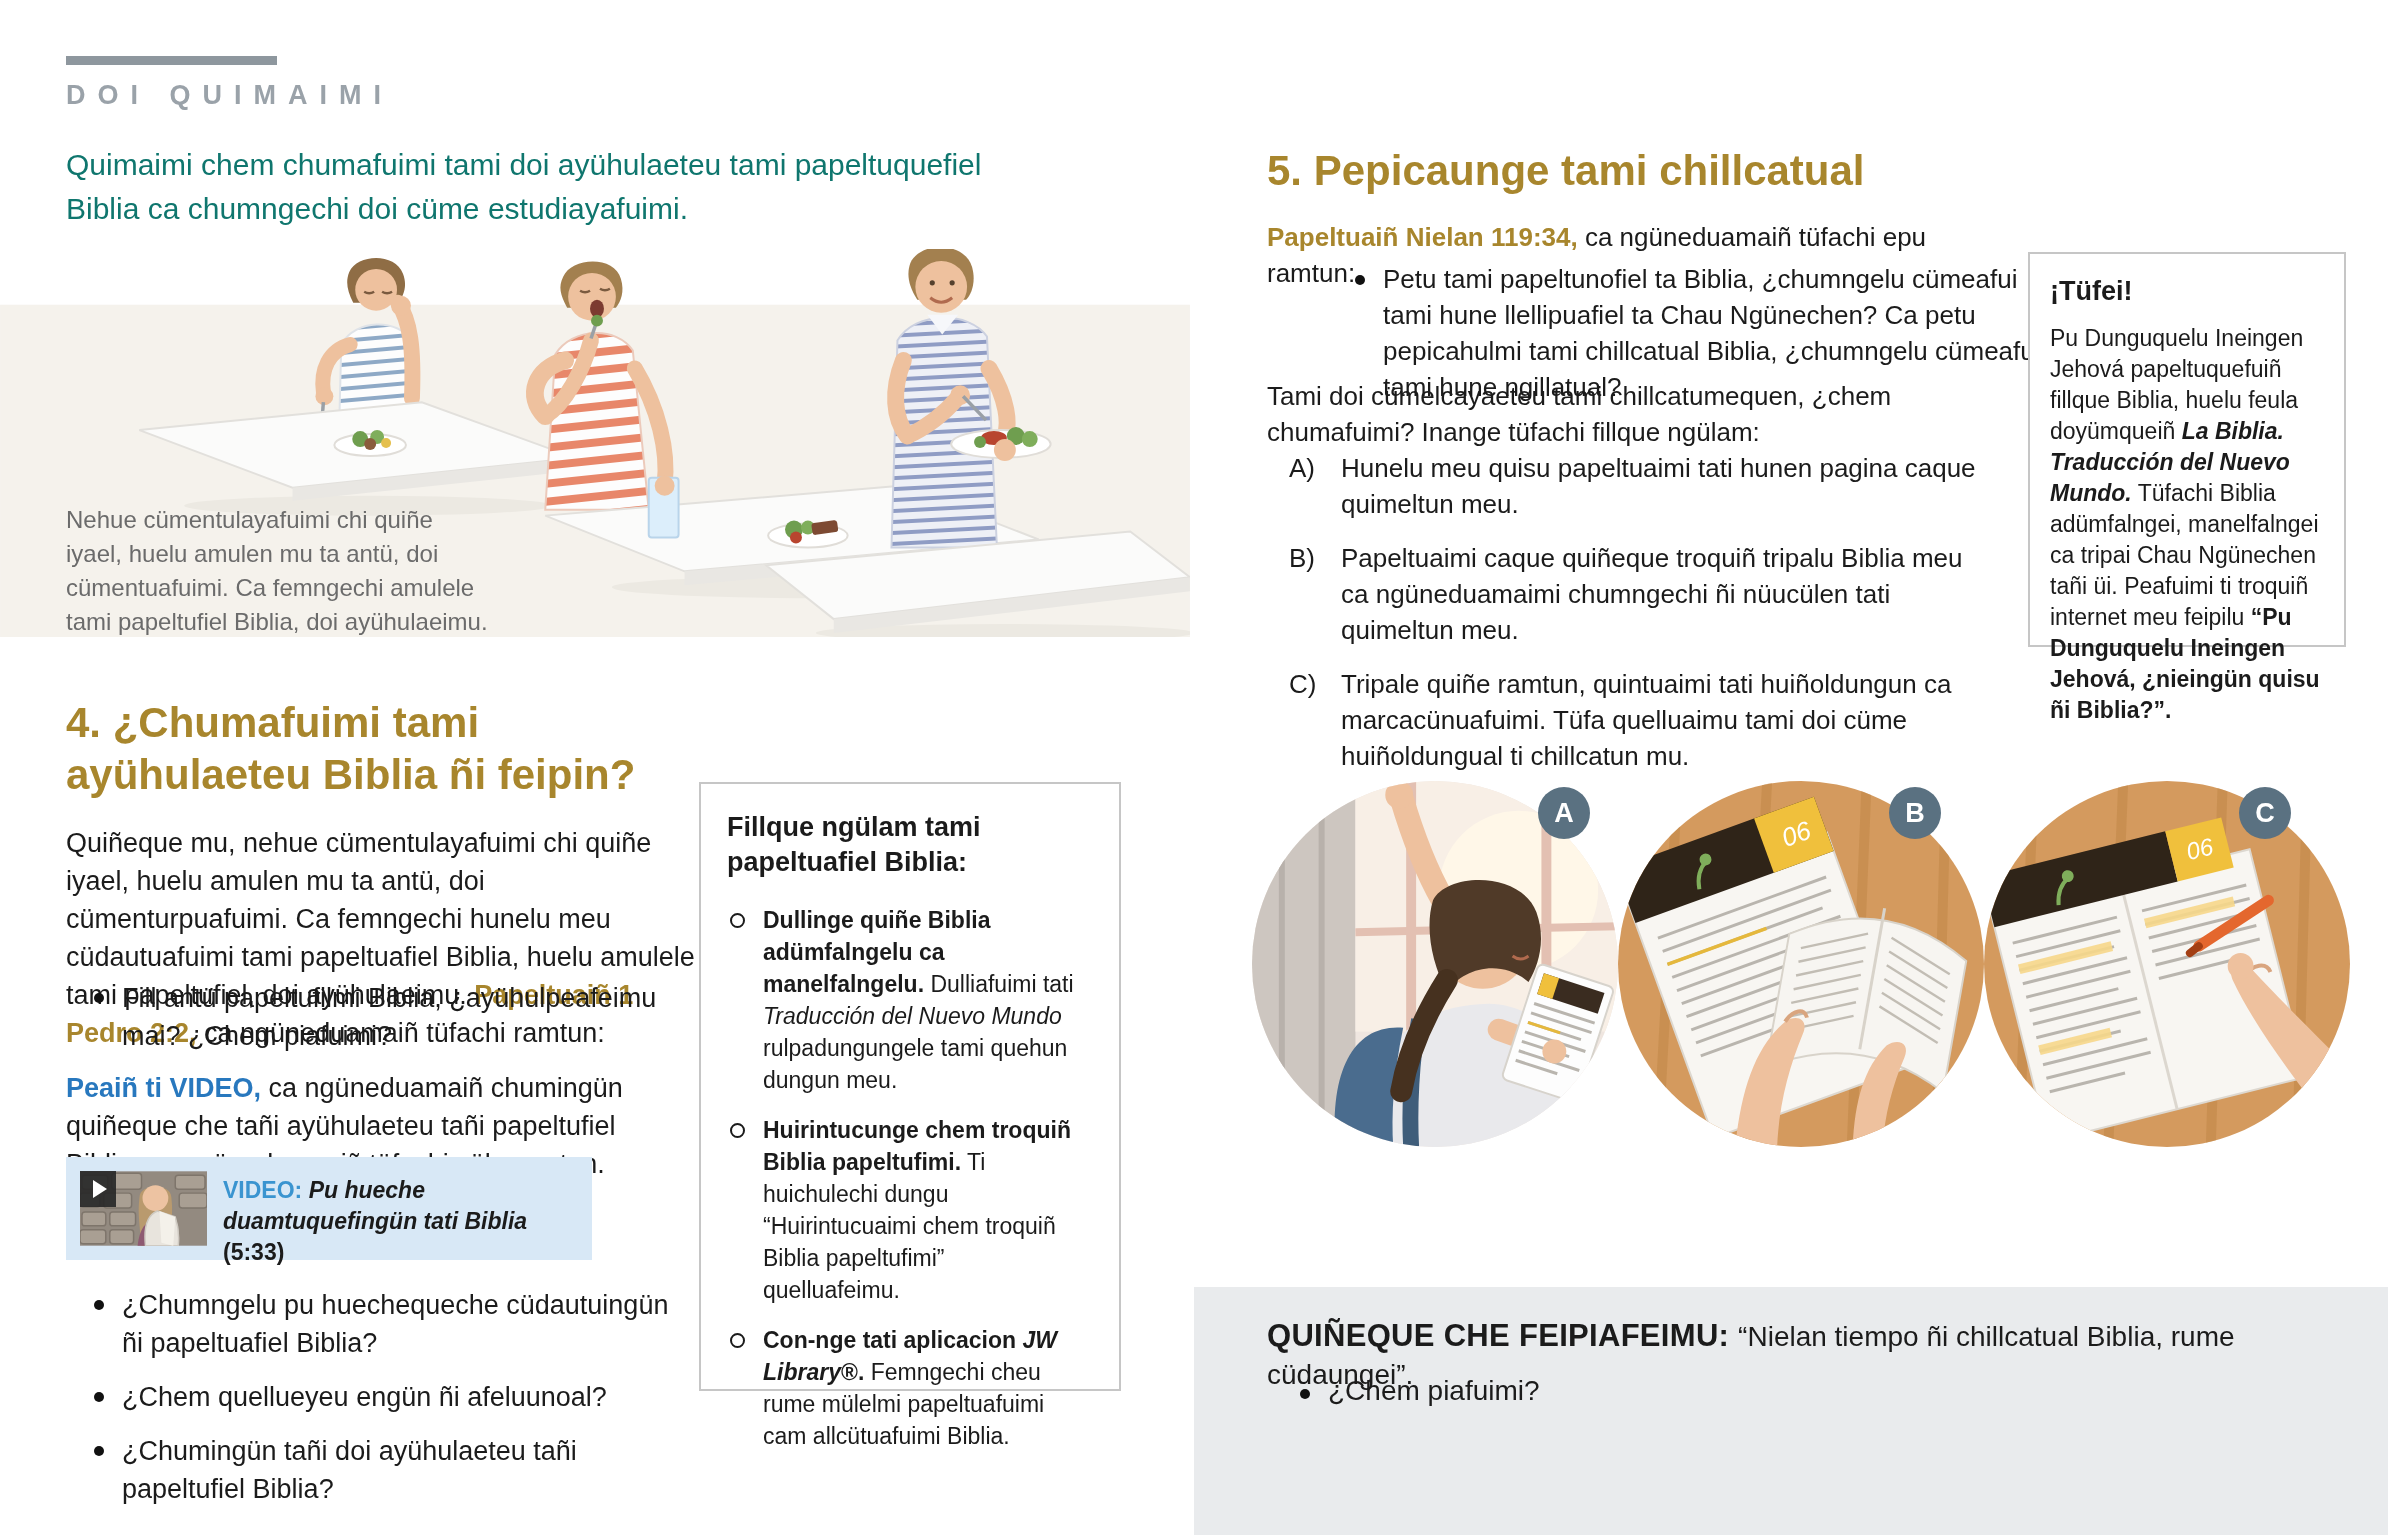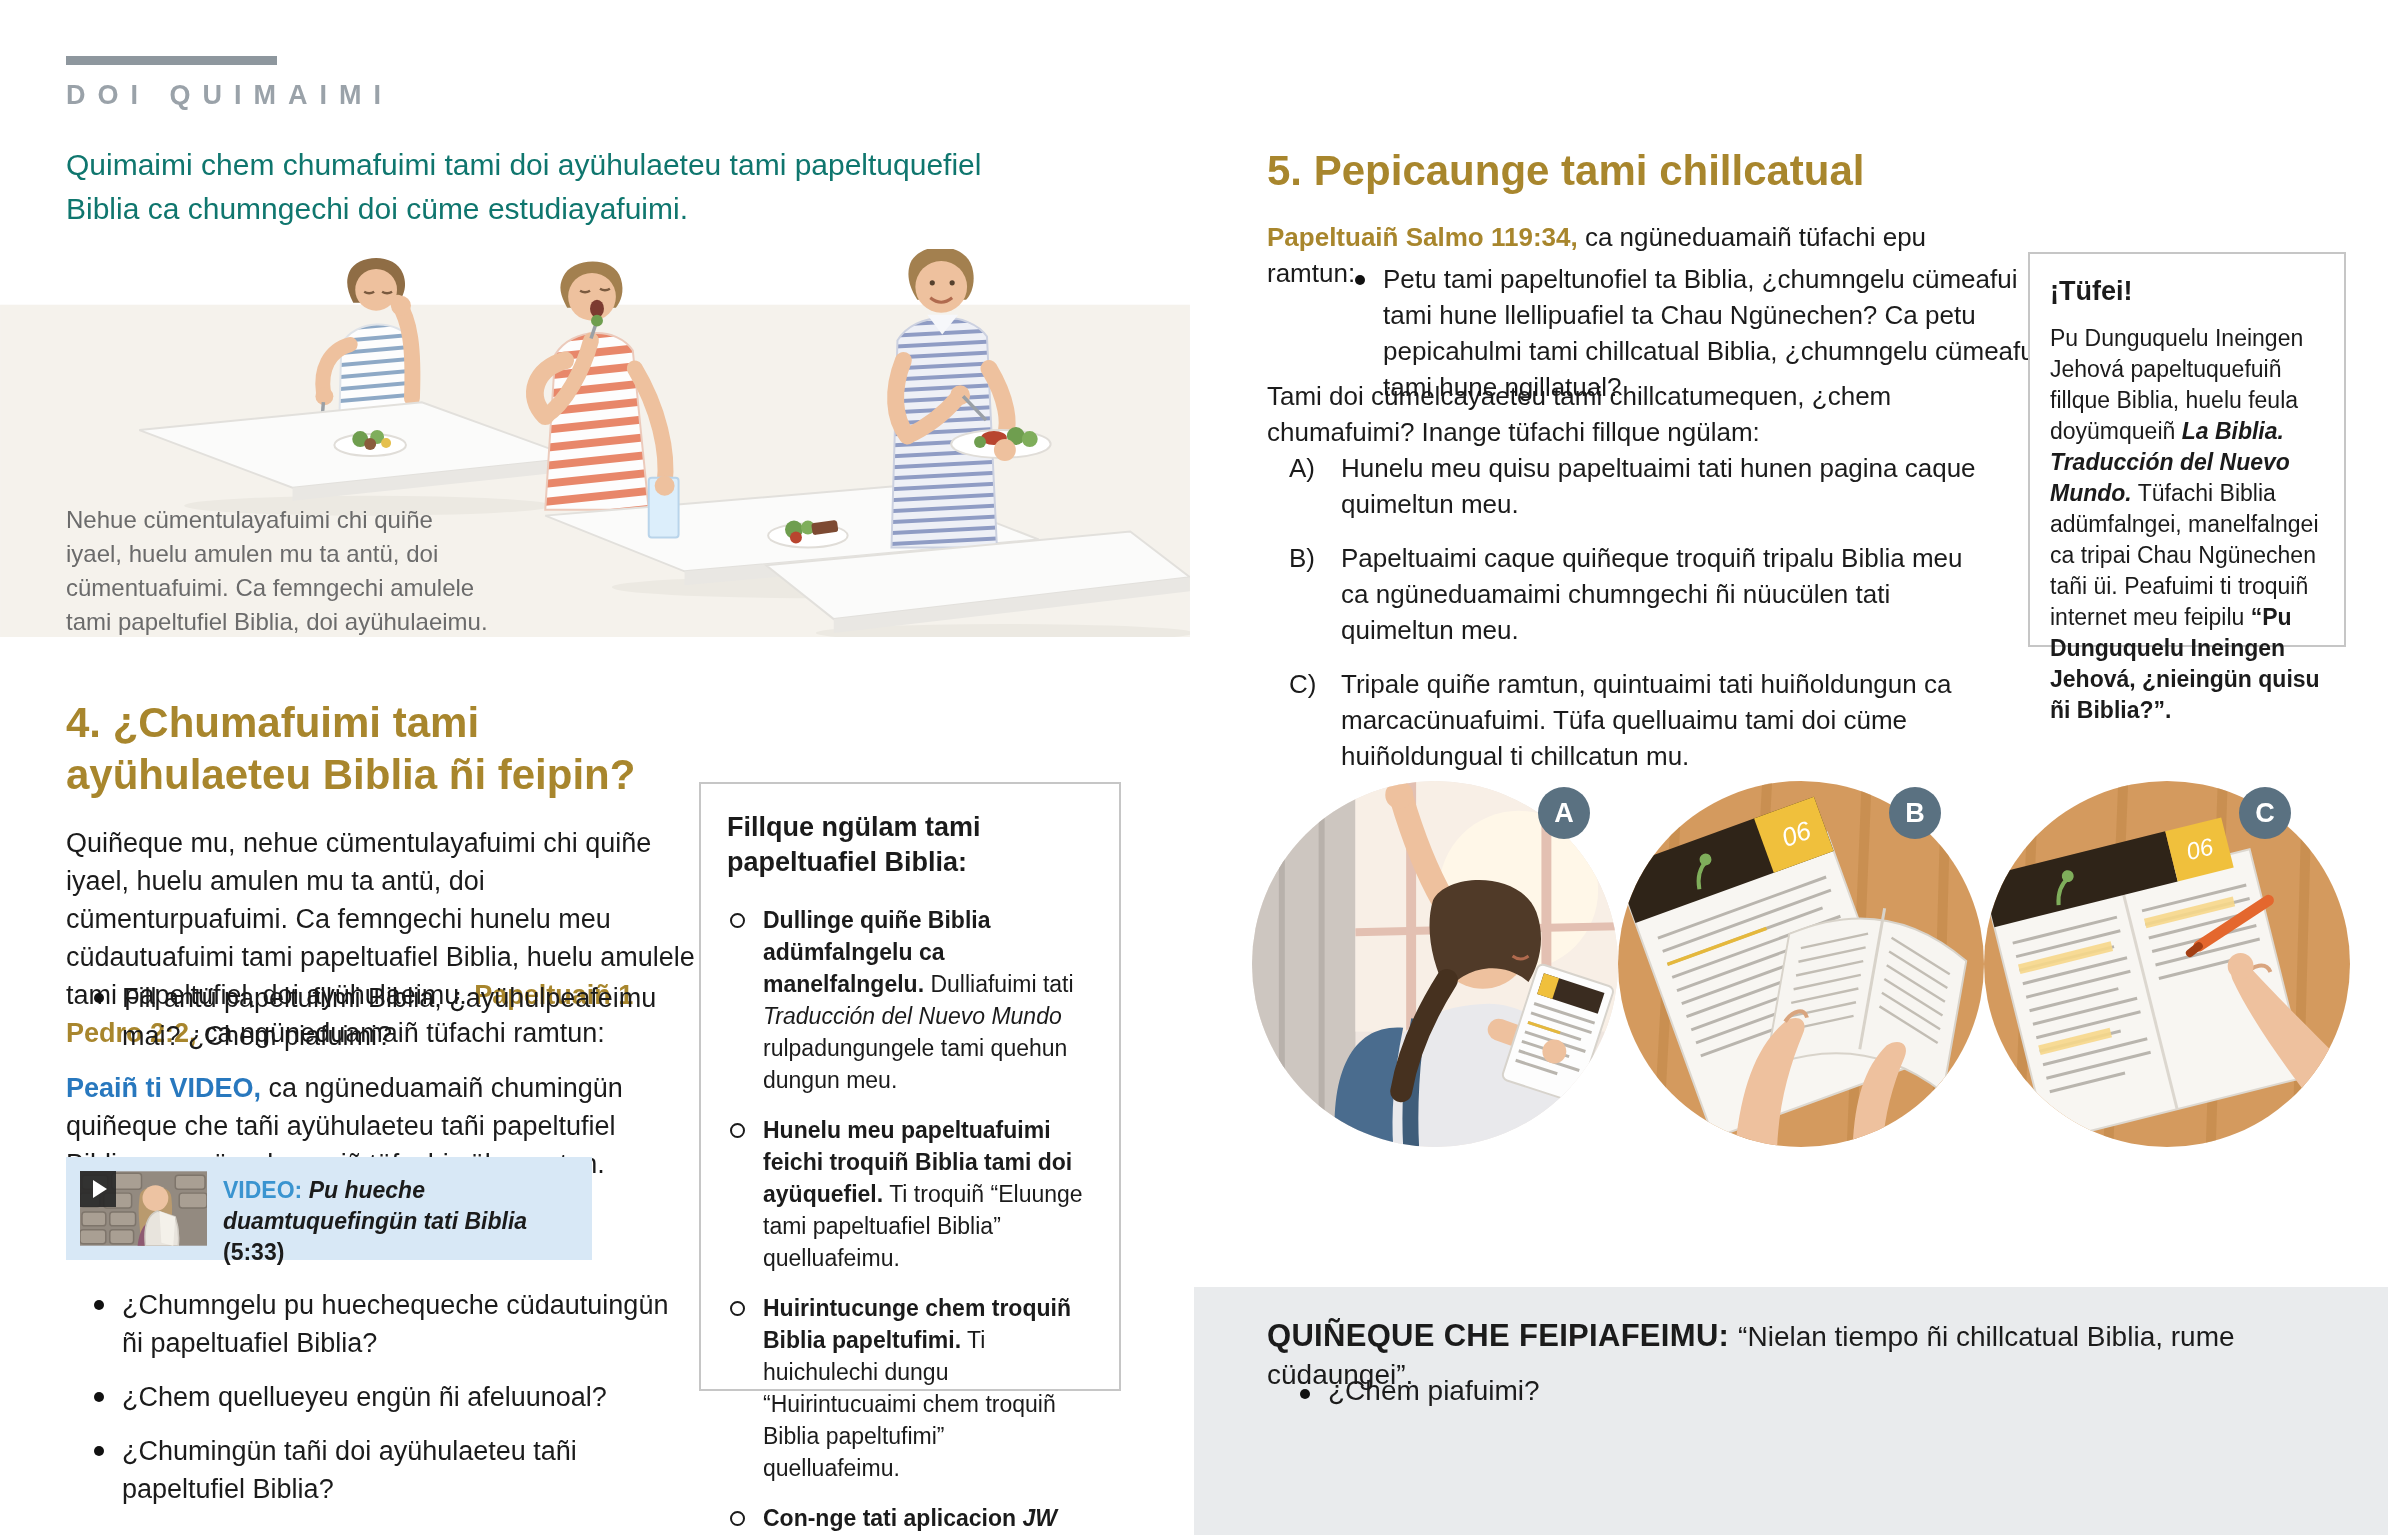--- a/index.html
+++ b/index.html
@@ -222,29 +222,28 @@
   <ul class="abs dots body-l blist">
     <li>¿Chumngelu pu huechequeche cüdautuingün ñi papeltuafiel Biblia?</li>
     <li>¿Chem quellueyeu engün ñi afeluunoal?</li>
     <li>¿Chumingün tañi doi ayühulaeteu tañi papeltufiel Biblia?</li>
   </ul>
 
   <div class="abs tips-box">
     <div class="tips-title">Fillque ngülam tami papeltuafiel Biblia:</div>
     <ul class="tips-list">
       <li><span class="seg-b">Dullinge quiñe Biblia adümfalngelu ca manelfalngelu.</span><span class="seg-n"> Dulliafuimi tati </span><span class="seg-i">Traducción del Nuevo Mundo</span><span class="seg-n"> rulpadungungele tami quehun dungun meu.</span></li>
-      <li><span class="seg-b">Hunelu meu papeltuafuimi feichi troquiñ Biblia tami doi ayüquefiel.</span><span class="seg-n"> Ti troquiñ “Eluunge tami papeltuafiel Biblia” quelluafeimu.</span></li>
       <li><span class="seg-b">Huirintucunge chem troquiñ Biblia papeltufimi.</span><span class="seg-n"> Ti huichulechi dungu “Huirintucuaimi chem troquiñ Biblia papeltufimi” quelluafeimu.</span></li>
       <li><span class="seg-b">Con-nge tati aplicacion </span><span class="seg-bi">JW Library</span><span class="seg-b">®.</span><span class="seg-n"> Femngechi cheu rume mülelmi papeltuafuimi cam allcütuafuimi Biblia.</span></li>
 
     </ul>
   </div>
 
   <h2 class="abs sec h5">5. Pepicaunge tami chillcatual</h2>
-  <p class="abs body-r lead5"><span class="seg-gold">Papeltuaiñ Salmo 119:34,</span><span class="seg-n"> ca ngüneduamaiñ tüfachi epu ramtun:</span></p>
+  <p class="abs body-r lead5"><span class="seg-gold">Papeltuaiñ Nielan 119:34,</span><span class="seg-n"> ca ngüneduamaiñ tüfachi epu ramtun:</span></p>
   <ul class="abs dots body-r b5">
     <li>Petu tami papeltunofiel ta Biblia, ¿chumngelu cümeafui tami hune llellipuafiel ta Chau Ngünechen? Ca petu pepicahulmi tami chillcatual Biblia, ¿chumngelu cümeafui tami hune ngillatual?</li>
   </ul>
   <p class="abs body-r p5">Tami doi cümelcayaeteu tami chillcatumequen, ¿chem chumafuimi? Inange tüfachi fillque ngülam:</p>
   <div class="abs body-r abc">
     <div class="item">
       <span class="lbl">A)</span>
       <span>Hunelu meu quisu papeltuaimi tati hunen pagina caque quimeltun meu.</span>
     </div>
     <div class="item">

